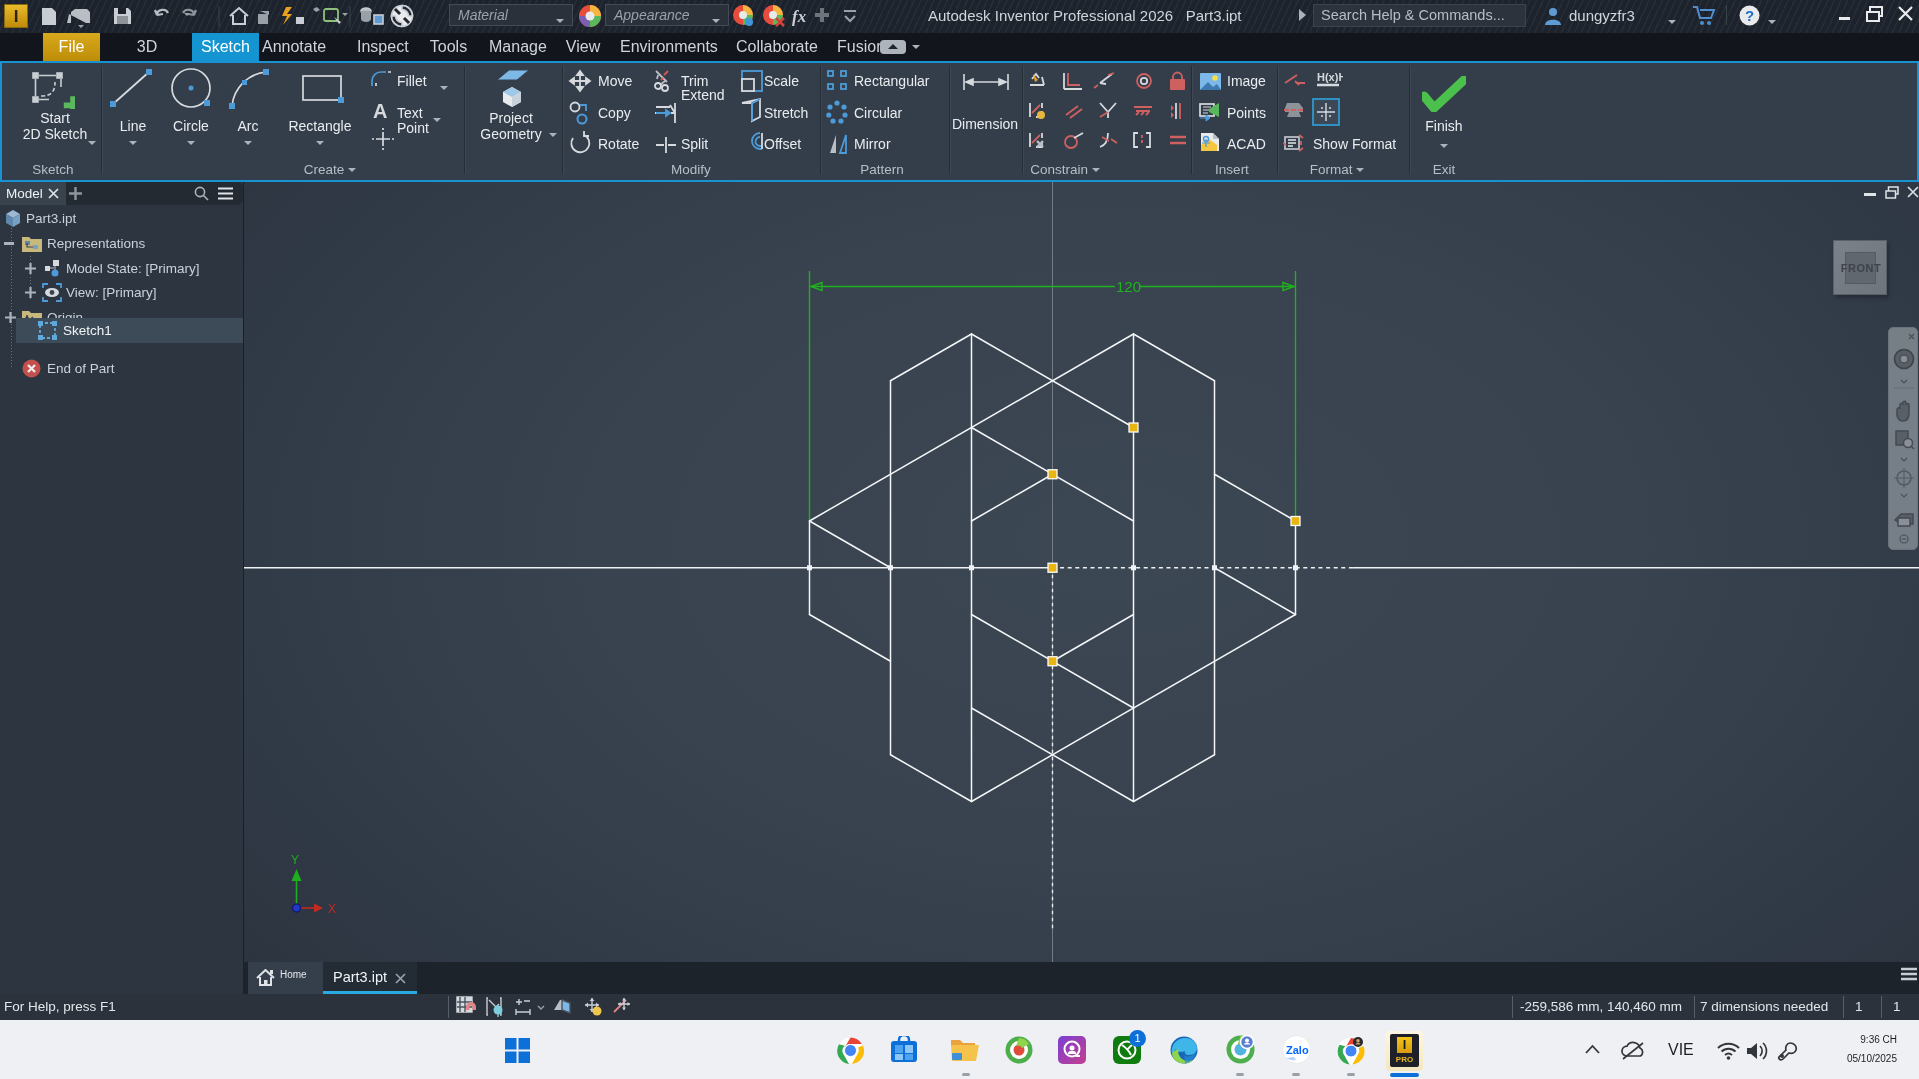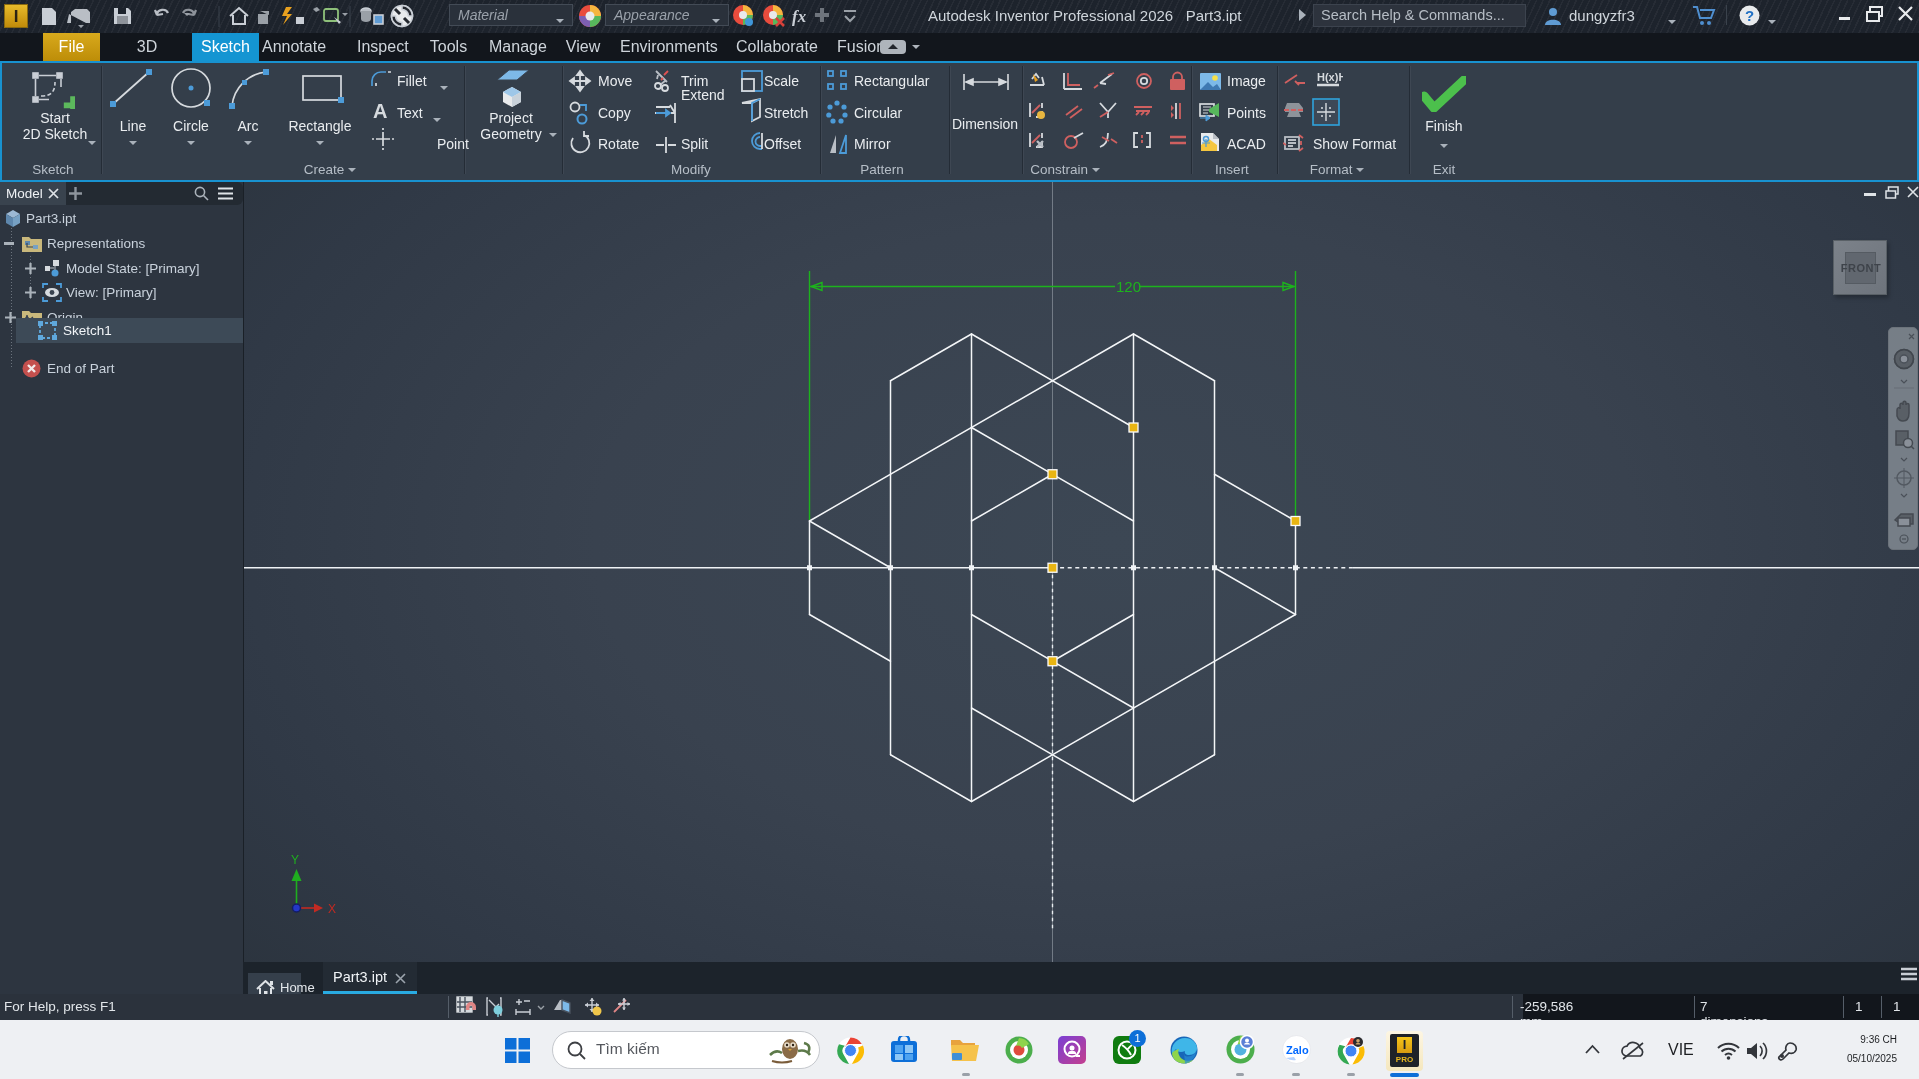--- a/index.html
+++ b/index.html
@@ -31,21 +31,21 @@
   #browser { left:0; top:182px; width:243px; height:812px; background:#2d3540; }
   #bheader { position:absolute; left:0; top:0; width:243px; height:23px; background:#232a32;border-radius:6px; }
   .trow { position:absolute; left:0; width:243px; height:25px; color:#c9d2dc; font-size:13.5px; line-height:25px; }
 
   
   #canvas { left:243px; top:182px; width:1676px; height:780px;
     background:radial-gradient(ellipse 1300px 800px at 52% 46%, #3c4754 0%, #39424f 40%, #303946 70%, #283038 100%); border-left:1px solid #1a2027; }
 
   
   #tabbar2 { left:243px; top:962px; width:1676px; height:32px; background:#1c232b; }
-  #statusbar { left:0; top:994px; width:1523px; height:26px; background:#2b323c; color:#e2e6ea; font-size:13.5px; }
+  #statusbar { left:0; top:994px; width:1919px; height:26px; background:#2b323c; color:#e2e6ea; font-size:13.5px; }
   #taskbar { left:0; top:1020px; width:1919px; height:59px; background:#eef0f3; }
 </style>
 </head>
 <body>
 <div id="stage">
   <div id="titlebar" class="abs">
       <div class="stripes abs"></div>
     <div class="abs" style="left:4px;top:4px;width:24px;height:24px;background:linear-gradient(180deg,#e8bb2b,#c08b0a);border:1px solid #8a6a10;color:#2b2313;font-weight:bold;font-size:17px;text-align:center;line-height:23px;">I</div>
     <svg class="abs" style="left:34px;top:3px;" width="410" height="27" viewBox="0 0 410 27">
       <g fill="none" stroke="#c9ced5" stroke-width="1.6">
@@ -219,21 +219,21 @@
         <path d="M2 16 v-5 a9 9 0 0 1 9 -9 h5" stroke="#4c9bd8"></path>
           <path d="M6 16 v-3 M18 2 h3"></path>
         <text x="3" y="48" font-size="20" font-weight="bold" fill="#d6dade" stroke="none">A</text>
         <path d="M13 62 v14 M6 69 h14 M2 69 h2 M22 69 h2 M13 58 v2 M13 78 v2" stroke-dasharray="none"></path>
       </g>
     </svg>
     <div class="rsmall" style="left:395px;top:6px;">Fillet</div>
     <div class="abs" style="left:438px;top:15px;"><span class="caret"></span></div>
     <div class="rsmall" style="left:395px;top:38px;">Text</div>
     <div class="abs" style="left:431px;top:47px;"><span class="caret"></span></div>
-    <div class="rsmall" style="left:395px;top:69px;margin-left:40px;">Point</div>
+    <div class="rsmall" style="left:395px;top:53px;">Point</div>
     <svg class="abs" style="left:487px;top:5px;" width="44" height="42" viewBox="0 0 44 42">
       <path d="M8 12 L20 2 H40 L28 12 Z" fill="#7db9e8" stroke="#39424e" stroke-width="1"></path>
       <path d="M14 24 l9 -5 9 5 v10 l-9 5 -9 -5 z" fill="#e8eaec"></path>
       <path d="M14 24 l9 -5 9 5 -9 5 z" fill="#9ec7e8"></path>
       <path d="M23 29 v10 l9 -5 v-10 z" fill="#c9d2da"></path>
     </svg>
     <div class="rbig" style="left:469px;top:47px;width:80px;line-height:16px;">Project<br>Geometry</div>
     <div class="abs" style="left:547px;top:62px;"><span class="caret"></span></div>
 
     <svg class="abs" style="left:566px;top:6px;" width="250" height="90" viewBox="0 0 250 90">
@@ -629,21 +629,21 @@
               <path d="M6 192 l6 -6 h12 v10 h-12 l-6 -4 z"></path>
               <rect x="9" y="190" width="12" height="8" fill="#8a9099"></rect>
             </g>
           <circle cx="15" cy="211" r="4" stroke-width="1.2"></circle>
             <path d="M13 211 h4" stroke-width="1.2"></path>
         </g>
       </svg>
     </div>
   </div>
   <div id="tabbar2" class="abs">
-    <div class="abs" style="left:5px;top:11px;width:53px;height:32px;background:#353f4b;color:#e3e7eb;font-size:13px;">
+    <div class="abs" style="left:5px;top:0;width:75px;height:32px;background:#353f4b;color:#e3e7eb;font-size:10px;">
       <svg class="abs" style="left:8px;top:7px;" width="19" height="17" viewBox="0 0 19 17">
           <path d="M1 9 L9.5 1 L18 9" fill="none" stroke="#dfe3e7" stroke-width="2"></path>
           <path d="M4 8 v8 h11 v-8" fill="none" stroke="#dfe3e7" stroke-width="2"></path>
           <rect x="8" y="11" width="3.5" height="5" fill="#dfe3e7"></rect>
           <rect x="14" y="1" width="3" height="4" fill="#dfe3e7"></rect>
         </svg>
       <span class="abs" style="left:32px;top:7px;">Home</span>
     </div>
     <div class="abs" style="left:80px;top:0;width:94px;height:32px;background:#232b34;color:#f0f3f6;font-size:14.5px;">
       <span class="abs" style="left:10px;top:7px;">Part3.ipt</span>
@@ -700,38 +700,20 @@
         <path d="M0 2 h16 M0 7 h16 M0 12 h16" stroke="#c9ced5" stroke-width="2.4"></path>
       </svg>
   </div>
   <div id="taskbar" class="abs">
     <svg class="abs" style="left:505px;top:18px;" width="25" height="25" viewBox="0 0 25 25">
         <rect x="0" y="0" width="11.5" height="11.5" fill="#0d6fd8"></rect>
         <rect x="13.5" y="0" width="11.5" height="11.5" fill="#0d6fd8"></rect>
         <rect x="0" y="13.5" width="11.5" height="11.5" fill="#0d6fd8"></rect>
         <rect x="13.5" y="13.5" width="11.5" height="11.5" fill="#0d6fd8"></rect>
       </svg>
-    <div class="abs" style="left:552px;top:11px;width:268px;height:38px;background:#fff;border:1px solid #c5c8cd;border-radius:19px;">
-      <svg class="abs" style="left:14px;top:9px;" width="19" height="19" viewBox="0 0 19 19">
-          <circle cx="8" cy="8" r="6.5" fill="none" stroke="#3d3f43" stroke-width="1.8"></circle>
-          <path d="M13 13 L18 18" stroke="#3d3f43" stroke-width="1.8"></path>
-        </svg>
-      <span class="abs" style="left:43px;top:8px;color:#55585e;font-size:15.5px;">Tìm kiếm</span>
-      <svg class="abs" style="left:215px;top:3px;" width="46" height="32" viewBox="0 0 46 32">
-        <path d="M4 26 q10 3 20 0" stroke="#7a5c3a" stroke-width="2" fill="none"></path>
-        <path d="M2 20 q6 -6 12 -2 M40 18 q4 -8 -4 -10" stroke="#5d7a4a" stroke-width="2.5" fill="none"></path>
-        <ellipse cx="22" cy="14" rx="8" ry="10" fill="#8a6b47"></ellipse>
-        <circle cx="19" cy="10" r="2.8" fill="#e8dcc8"></circle>
-          <circle cx="25" cy="10" r="2.8" fill="#e8dcc8"></circle>
-        <circle cx="19" cy="10" r="1.2" fill="#2a2016"></circle>
-          <circle cx="25" cy="10" r="1.2" fill="#2a2016"></circle>
-        <path d="M20 14 l2 2 2 -2" fill="#d8a23a"></path>
-        <path d="M30 16 q8 -2 12 4" stroke="#5d7a4a" stroke-width="2.5" fill="none"></path>
-      </svg>
-    </div>
     <svg class="abs" style="left:837px;top:17px;" width="27" height="27" viewBox="0 0 27 27">
       <circle cx="13.5" cy="13.5" r="13" fill="#fff"></circle>
       <path d="M13.5 0.5 a13 13 0 0 1 11.3 6.5 h-11.3 a6.7 6.7 0 0 0 -5.8 3.4 z" fill="#ea4335"></path>
       <path d="M25.9 8.5 a13 13 0 0 1 -11 18.4 l5.6 -9.8 a6.7 6.7 0 0 0 0.6 -6.6 z" fill="#fbbc05" transform="rotate(0)"></path>
       <path d="M2 7.3 a13 13 0 0 0 10 19.6 l-5.7 -9.9 a6.7 6.7 0 0 1 1.5 -8.3 z" fill="#34a853"></path>
       <circle cx="13.5" cy="13.5" r="6" fill="#4285f4" stroke="#fff" stroke-width="1"></circle>
     </svg>
     <svg class="abs" style="left:890px;top:16px;" width="28" height="28" viewBox="0 0 28 28">
         <rect x="1" y="5" width="26" height="21" rx="3" fill="#0d6fd8"></rect>
         <path d="M9 5 v-1 a5 5 0 0 1 10 0 v1" fill="none" stroke="#0d6fd8" stroke-width="2.5"></path>

